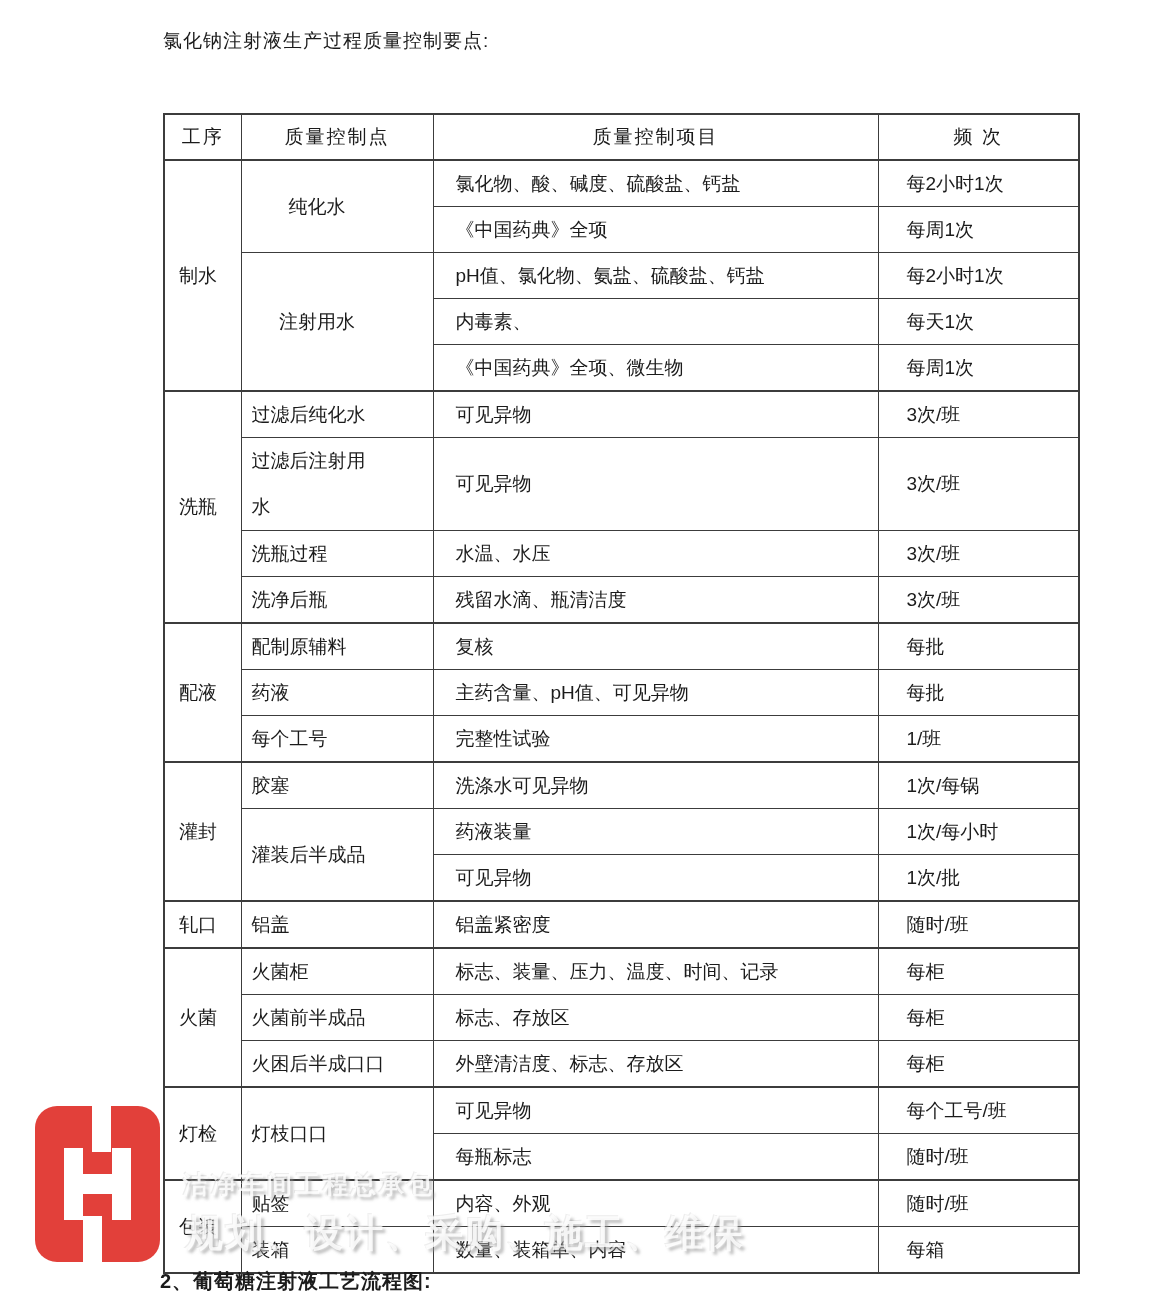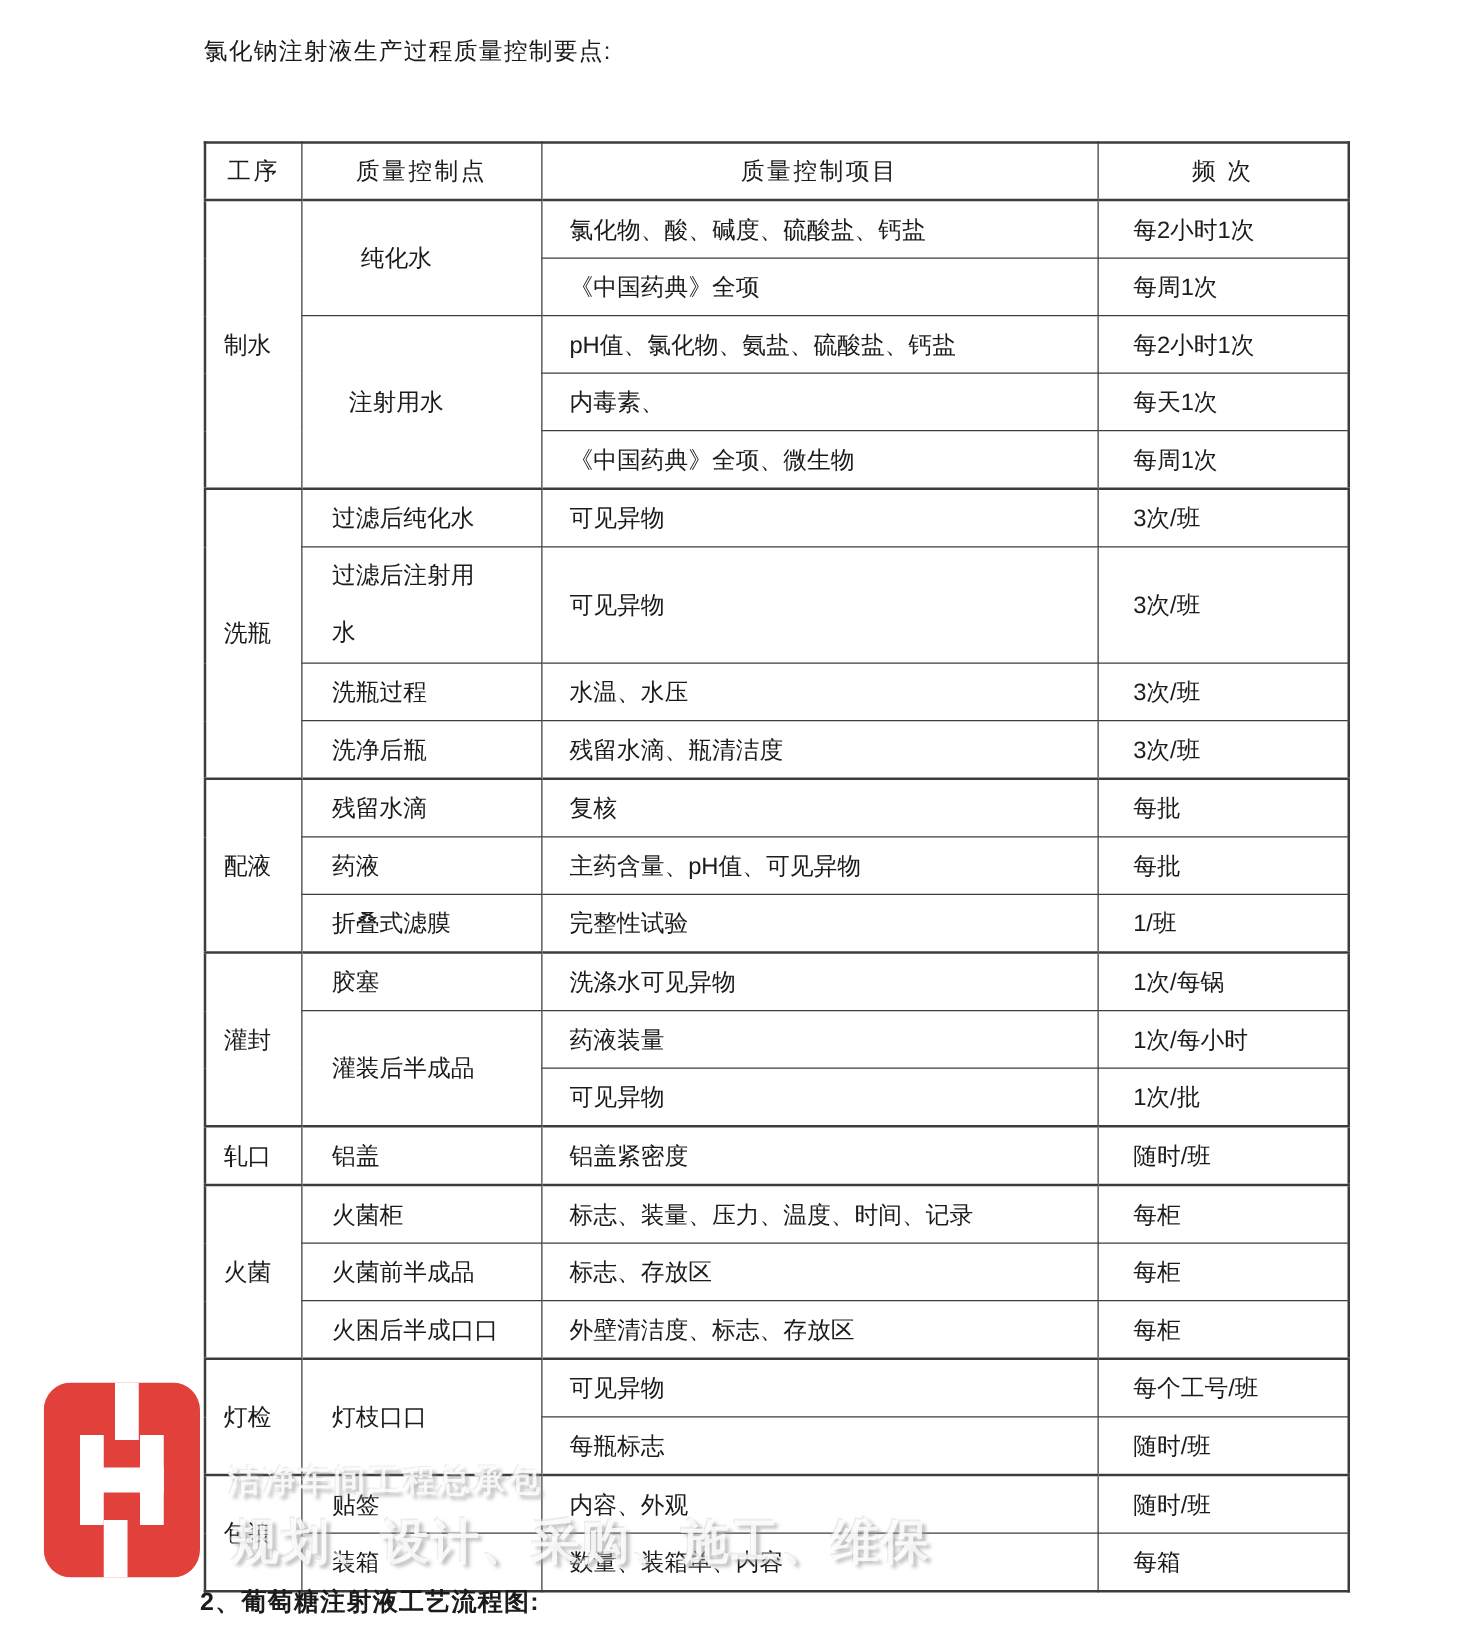--- a/index.html
+++ b/index.html
@@ -21,21 +21,21 @@
     border:1px solid #3c3c3c;
     font-size:19px; font-weight:500;
     padding:0; vertical-align:middle;
     overflow:hidden; white-space:nowrap;
   }
   .qc-table th { height:44px; text-align:center; letter-spacing:2px; border-bottom-width:2px; }
   .qc-table td { height:45px; }
   tr.tall td { height:92px; }
   tr.sec > td { border-top-width:2px; }
   td.process { padding-left:14px; }
-  td.point   { padding-left:24px;  }
+  td.point   { padding-left:10px;  }
   td.item    { padding-left:22px; }
   td.freq    { padding-left:28px; }
   td.center-point { text-align:center; padding-left:12px; padding-right:52px; }
   .narrow { display:inline-block; width:128px; white-space:normal; line-height:46px; vertical-align:middle; }
   .footer-caption {
     position:absolute; left:160px; top:1268px;
     font-size:20px; font-weight:700; letter-spacing:1px;
   }
   .overlay { position:absolute; left:0; top:0; width:1166px; height:1302px; pointer-events:none; }
   .logo { position:absolute; left:35px; top:1106px; width:125px; height:156px; }
@@ -109,31 +109,31 @@
       <td class="freq">3次/班</td>
     </tr>
     <tr>
       <td class="point">洗净后瓶</td>
       <td class="item">残留水滴、瓶清洁度</td>
       <td class="freq">3次/班</td>
     </tr>
 
     <tr class="sec">
       <td class="process" rowspan="3">配液</td>
-      <td class="point">残留水滴</td>
+      <td class="point">配制原辅料</td>
       <td class="item">复核</td>
       <td class="freq">每批</td>
     </tr>
     <tr>
       <td class="point">药液</td>
       <td class="item">主药含量、pH值、可见异物</td>
       <td class="freq">每批</td>
     </tr>
     <tr>
-      <td class="point">折叠式滤膜</td>
+      <td class="point">每个工号</td>
       <td class="item">完整性试验</td>
       <td class="freq">1/班</td>
     </tr>
 
     <tr class="sec">
       <td class="process" rowspan="3">灌封</td>
       <td class="point">胶塞</td>
       <td class="item">洗涤水可见异物</td>
       <td class="freq">1次/每锅</td>
     </tr>

